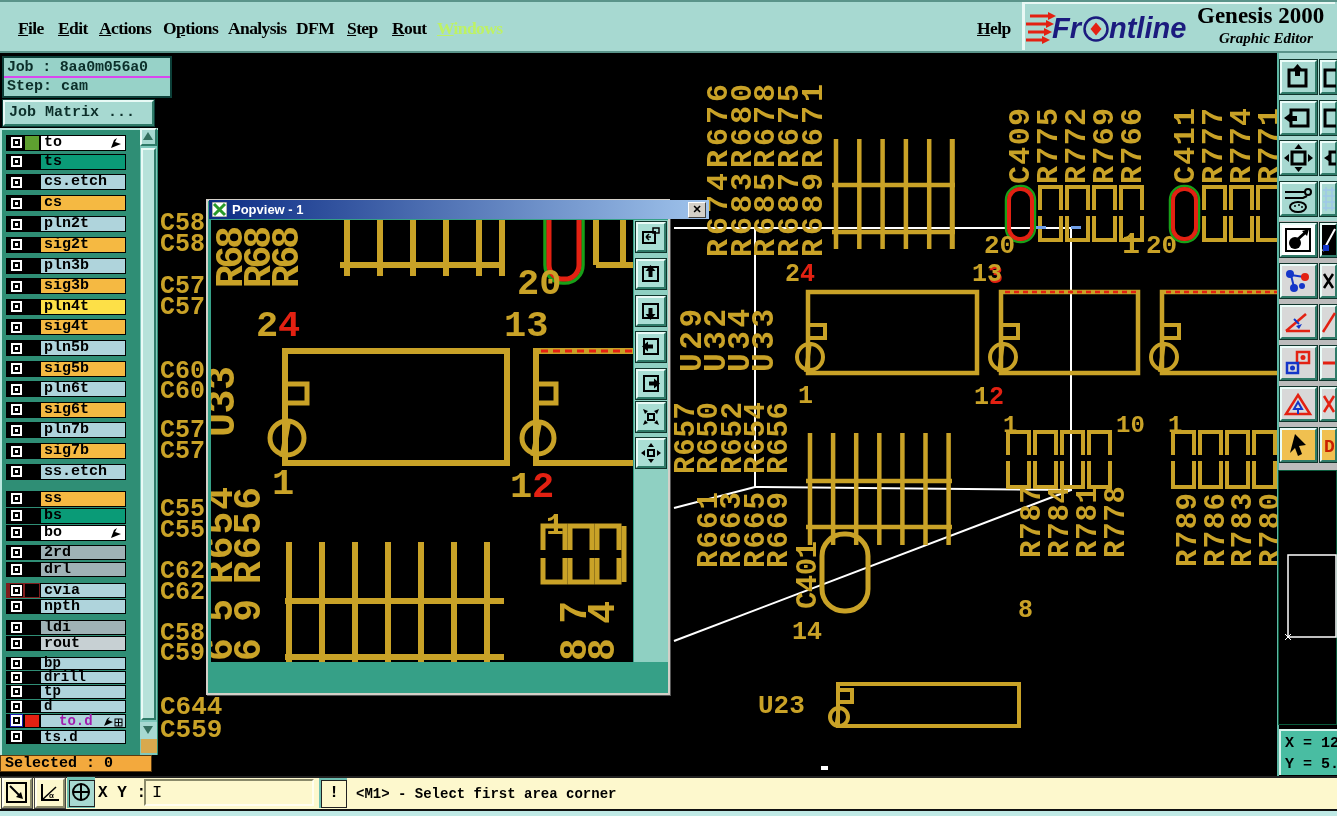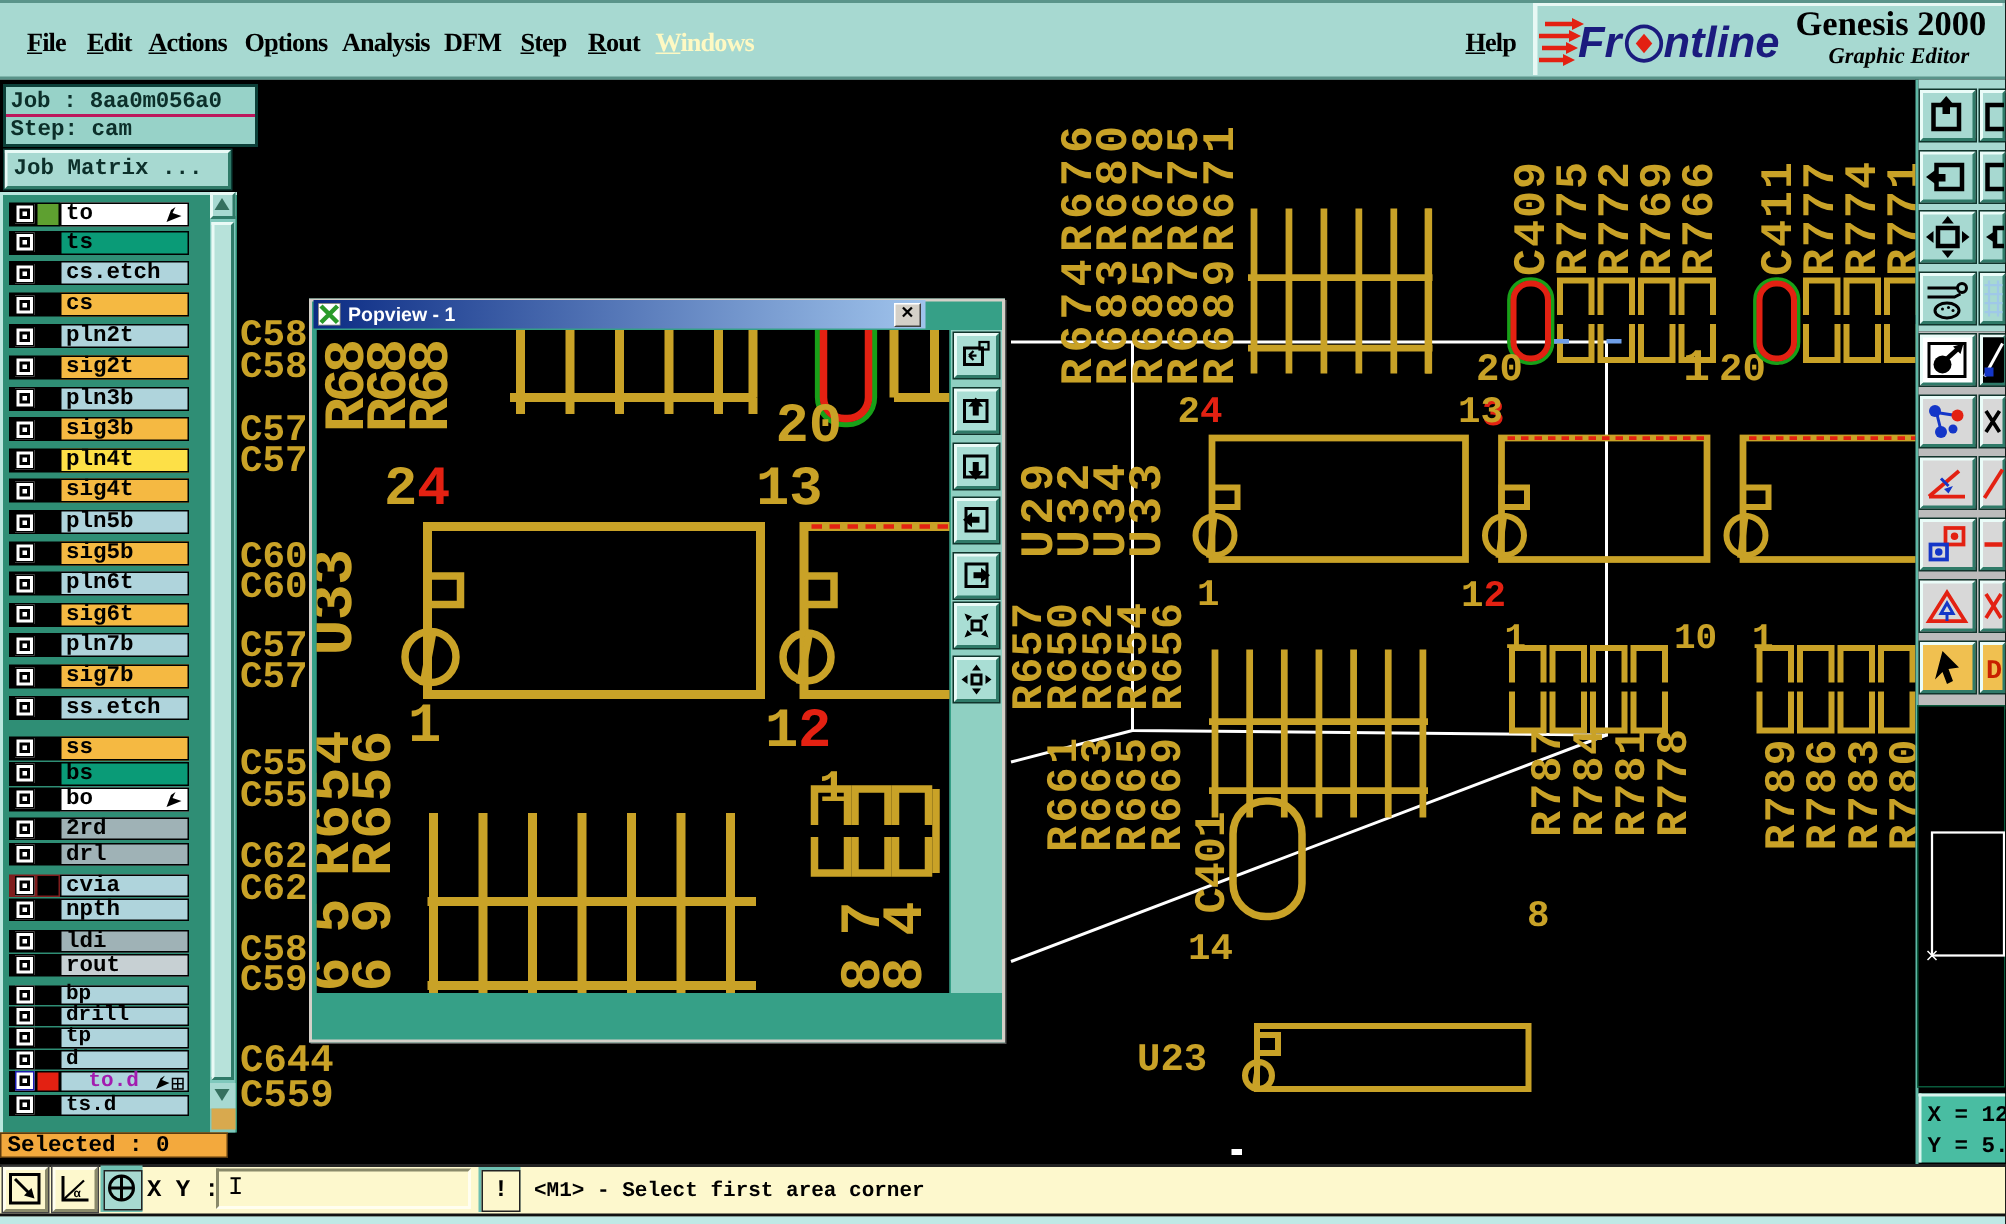--- a/index.html
+++ b/index.html
@@ -188,21 +188,21 @@
  border-top:2px solid #5a948a;border-bottom:2px solid #5a948a;box-sizing:border-box"></div>
 
 <div class="abs" style="left:18px;top:18px;font-family:'Liberation Serif',serif;font-weight:bold;font-size:17.5px;letter-spacing:-0.6px;color:#000;white-space:nowrap"><span style="text-decoration:underline">F</span>ile</div>
 <div class="abs" style="left:58px;top:18px;font-family:'Liberation Serif',serif;font-weight:bold;font-size:17.5px;letter-spacing:-0.6px;color:#000;white-space:nowrap"><span style="text-decoration:underline">E</span>dit</div>
 <div class="abs" style="left:99px;top:18px;font-family:'Liberation Serif',serif;font-weight:bold;font-size:17.5px;letter-spacing:-0.6px;color:#000;white-space:nowrap"><span style="text-decoration:underline">A</span>ctions</div>
 <div class="abs" style="left:163px;top:18px;font-family:'Liberation Serif',serif;font-weight:bold;font-size:17.5px;letter-spacing:-0.6px;color:#000;white-space:nowrap">O<span style="text-decoration:underline">p</span>tions</div>
 <div class="abs" style="left:228px;top:18px;font-family:'Liberation Serif',serif;font-weight:bold;font-size:17.5px;letter-spacing:-0.6px;color:#000;white-space:nowrap">Analysis</div>
 <div class="abs" style="left:296px;top:18px;font-family:'Liberation Serif',serif;font-weight:bold;font-size:17.5px;letter-spacing:-0.6px;color:#000;white-space:nowrap">DFM</div>
 <div class="abs" style="left:347px;top:18px;font-family:'Liberation Serif',serif;font-weight:bold;font-size:17.5px;letter-spacing:-0.6px;color:#000;white-space:nowrap"><span style="text-decoration:underline">S</span>tep</div>
 <div class="abs" style="left:392px;top:18px;font-family:'Liberation Serif',serif;font-weight:bold;font-size:17.5px;letter-spacing:-0.6px;color:#000;white-space:nowrap"><span style="text-decoration:underline">R</span>out</div>
-<div class="abs" style="left:437px;top:18px;font-family:'Liberation Serif',serif;font-weight:bold;font-size:17.5px;letter-spacing:-0.6px;color:#fef9c3;white-space:nowrap"><span style="text-decoration:underline">W</span>indows</div>
+<div class="abs" style="left:437px;top:18px;font-family:'Liberation Serif',serif;font-weight:bold;font-size:17.5px;letter-spacing:-0.6px;color:#bef264;white-space:nowrap"><span style="text-decoration:underline">W</span>indows</div>
 <div class="abs" style="left:977px;top:18px;font-family:'Liberation Serif',serif;font-weight:bold;font-size:17.5px;letter-spacing:-0.6px;color:#000;white-space:nowrap"><span style="text-decoration:underline">H</span>elp</div>
 
 <div class="abs" style="left:1022px;top:2px;width:313px;height:48px;background:#a7d9d1;
  border-left:3px solid #e8f8f4;border-top:2px solid #e8f8f4;box-sizing:border-box"></div>
 <svg class="abs" style="left:1026px;top:6px" width="170" height="42">
  <g stroke="#e32112" stroke-width="3">
   <line x1="4" y1="10" x2="26" y2="10"></line>
         <line x1="0" y1="18" x2="24" y2="18"></line>
   <line x1="2" y1="26" x2="22" y2="26"></line>
         <line x1="0" y1="34" x2="20" y2="34"></line>
@@ -219,21 +219,21 @@
  <text x="83" y="32" font-family="Liberation Sans,sans-serif" font-style="italic" font-weight="bold" font-size="29" fill="#1b1b7e">ntline</text>
 </svg>
 <div class="abs" style="left:1197px;top:3px;font-family:'Liberation Serif',serif;font-weight:bold;
  font-size:23px;color:#000;white-space:nowrap">Genesis 2000</div>
 <div class="abs" style="left:1219px;top:30px;font-family:'Liberation Serif',serif;font-weight:bold;
  font-style:italic;font-size:15px;color:#000;white-space:nowrap">Graphic Editor</div>
 
 <div class="abs" style="left:2px;top:56px;width:170px;height:42px;background:#97d2c8;
  border:2px solid #0c3f38;box-sizing:border-box;white-space:nowrap;overflow:hidden">
  <div style="font-size:15px;font-weight:bold;color:#0c2f2a;padding:1px 0 0 3px;letter-spacing:-0.2px">Job : 8aa0m056a0</div>
- <div style="border-top:2px solid #be185d;font-size:15px;font-weight:bold;color:#0c2f2a;padding:0 0 0 3px">Step: cam</div>
+ <div style="border-top:2px solid #d946ef;font-size:15px;font-weight:bold;color:#0c2f2a;padding:0 0 0 3px">Step: cam</div>
 </div>
 <div class="abs bev" style="left:3px;top:100px;width:151px;height:26px;background:#a7d9d1;
  box-sizing:border-box;outline:1px solid #0c3f38;white-space:nowrap;overflow:hidden">
  <div style="font-size:15px;font-weight:bold;color:#0c2f2a;padding:2px 0 0 4px">Job Matrix ...</div>
 </div>
 
 <div class="abs" style="left:0px;top:128px;width:158px;height:627px;background:#2f8e75;
  border-top:2px solid #b9e6dd;border-left:2px solid #b9e6dd;box-sizing:border-box"></div>
 <div class="abs" style="left:6px;top:134.5px;width:120px;height:16px;background:#000">
  <div style="position:absolute;left:4px;top:1.5px;width:13px;height:13px;background:#fff;border:1px solid #000;box-sizing:border-box"></div>
@@ -622,21 +622,21 @@
 <div class="abs" style="left:1278px;top:470px;width:59px;height:255px;background:#000;border:1px solid #0a5a3c;box-sizing:border-box"></div>
 <svg class="abs" style="left:1278px;top:470px" width="59" height="255">
       <rect x="10" y="85" width="48" height="82" fill="none" stroke="#fff" stroke-width="1.5"></rect>
 <path d="M7,164 l6,6 M13,164 l-6,6" stroke="#fff" stroke-width="1"></path>
     </svg>
 <div class="abs" style="left:1279px;top:729px;width:58px;height:46px;background:#49bda2;border-top:2px solid #d8f5ee;border-left:2px solid #d8f5ee;box-sizing:border-box;
  font-size:15px;font-weight:bold;color:#000;line-height:21px;padding:2px 0 0 4px">X&nbsp;=&nbsp;12<br>Y&nbsp;=&nbsp;5.</div>
 
 <div class="abs" style="left:206px;top:199px;width:464px;height:496px;background:#36a087;
  border:2px solid #d4d0c8;box-sizing:border-box;box-shadow:1px 1px 0 #555"></div>
-<div class="abs" style="left:209px;top:200px;width:408px;height:19px;background:linear-gradient(90deg,#0c2c84,#a0c4ec)">
+<div class="abs" style="left:209px;top:200px;width:500px;height:19px;background:linear-gradient(90deg,#0c2c84,#a0c4ec)">
  <svg class="abs" style="left:3px;top:2px" width="15" height="15">
         <rect x="0" y="0" width="15" height="15" fill="#fff" stroke="#666"></rect>
   <path d="M2,2 L13,13 M13,2 L2,13" stroke="#2a9a2a" stroke-width="3"></path>
       </svg>
  <div style="position:absolute;left:23px;top:2px;font-family:'Liberation Sans',sans-serif;font-weight:bold;font-size:13px;color:#fff">Popview - 1</div>
  <div style="position:absolute;right:3px;top:2px;width:16px;height:14px;background:#d4d0c8;
   border-top:1px solid #fff;border-left:1px solid #fff;border-right:1px solid #404040;border-bottom:1px solid #404040;
   text-align:center;line-height:13px;font-size:11px;font-weight:bold;color:#000;font-family:'Liberation Sans',sans-serif">✕</div>
 </div>
 

